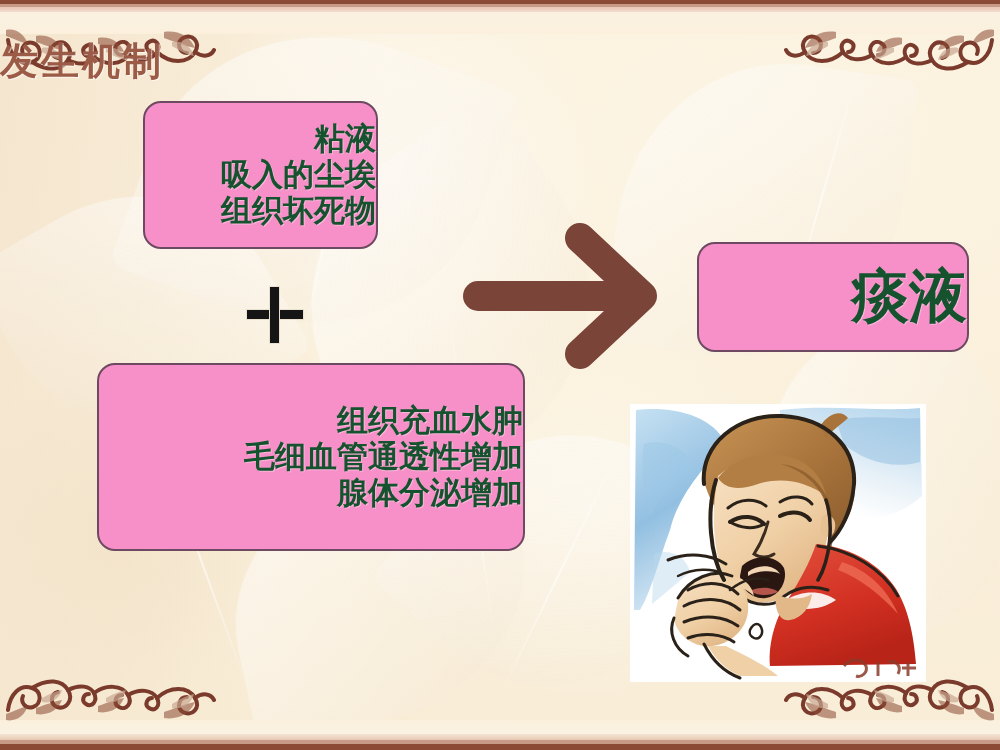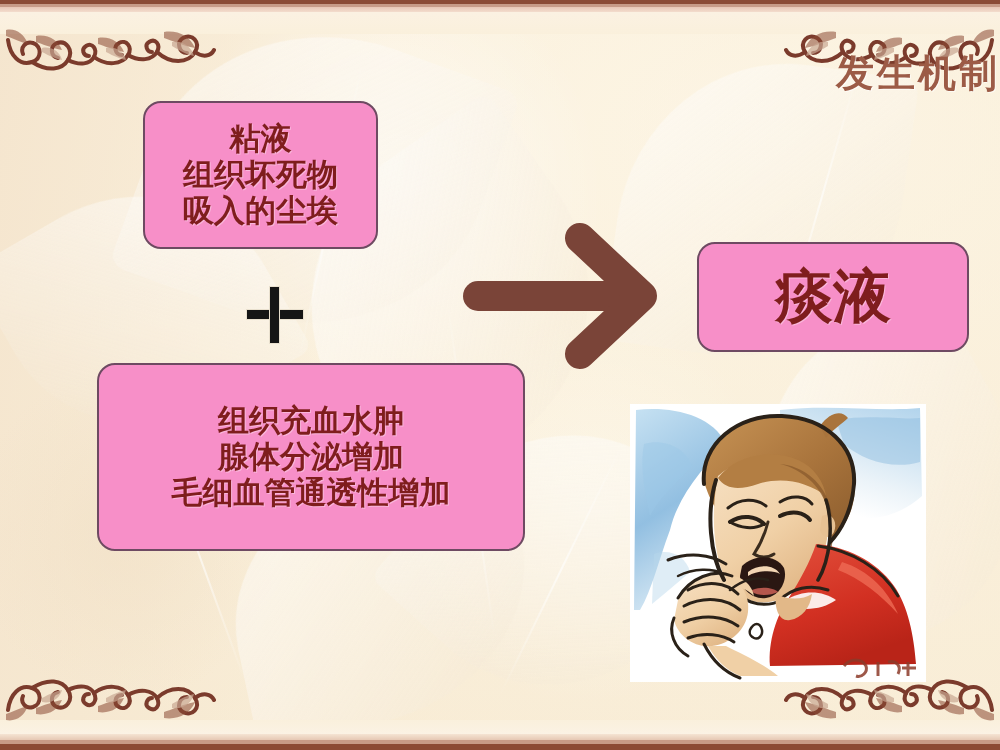--- a/index.html
+++ b/index.html
@@ -84,22 +84,22 @@
   .fl-br{right:6px; bottom:22px;transform:scale(-1,-1);}
 
   
   .pbox{
     position:absolute;
     background:#F78FC8;
     border:2px solid #6E4A62;
     border-radius:18px;
     box-sizing:border-box;
     display:flex;flex-direction:column;
-    align-items:center;justify-content:center;
-    color:#7f1d1d;
+    align-items:flex-end;justify-content:center;
+    color:#14532d;
     font-weight:bold;
     text-align:center;
     line-height:1.16;
     text-shadow:1px 1px 0 rgba(255,255,255,.35);
   }
   #box-inputs{left:143px;top:101px;width:235px;height:148px;font-size:31px;}
   #box-inflam{left:97px;top:363px;width:428px;height:188px;font-size:31px;}
   #box-result{left:697px;top:242px;width:272px;height:110px;font-size:58px;}
   .pbox .ln{display:block;white-space:nowrap;}
 
@@ -120,22 +120,22 @@
 
   
   #photo{
     position:absolute;left:630px;top:404px;width:296px;height:278px;
     background:#FFFFFF;overflow:hidden;
   }
   #photo svg{display:block;}
 
   
   #title{
-    position:absolute;left:0;top:48px;width:1000px;
-    text-align:right;
+    position:absolute;left:0;top:36px;width:1000px;
+    text-align:left;
     font-size:38px;font-weight:bold;
     color:#9C5B46;
     letter-spacing:3px;
     text-shadow:1px 1px 0 rgba(255,255,255,.6);
   }
 </style>
 </head>
 <body>
 
 <div id="slide">
@@ -266,33 +266,33 @@
         <path d="M100 26 C 110 24, 118 30, 120 38 C 111 36, 104 32, 100 30 Z"></path>
         <path d="M166 20 C 178 18, 186 26, 188 34 C 178 32, 170 26, 166 24 Z"></path>
       </g>
     </svg>
   </div>
 
   <div id="title">发生机制</div>
 
   <div class="pbox" id="box-inputs">
     <span class="ln">粘液</span>
+    <span class="ln">吸入的尘埃</span>
     <span class="ln">组织坏死物</span>
-    <span class="ln">吸入的尘埃</span>
   </div>
 
   <div id="plus-sign">
     <div class="bar h"></div>
     <div class="bar v"></div>
   </div>
 
   <div class="pbox" id="box-inflam">
     <span class="ln">组织充血水肿</span>
+    <span class="ln">毛细血管通透性增加</span>
     <span class="ln">腺体分泌增加</span>
-    <span class="ln">毛细血管通透性增加</span>
   </div>
 
   <div id="arrow">
     <svg width="210" height="155" viewBox="0 0 210 155">
       <g fill="none" stroke="#7A4438" stroke-width="30" stroke-linecap="round" stroke-linejoin="round">
         <path d="M18 78 L 170 78"></path>
         <path d="M120 20 L 182 78 L 120 136"></path>
       </g>
     </svg>
   </div>

